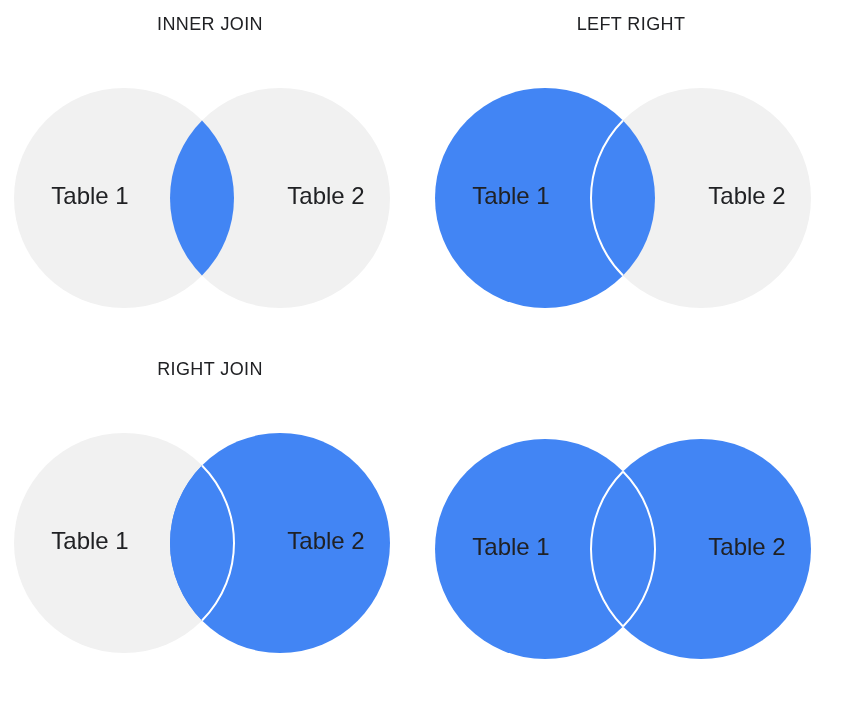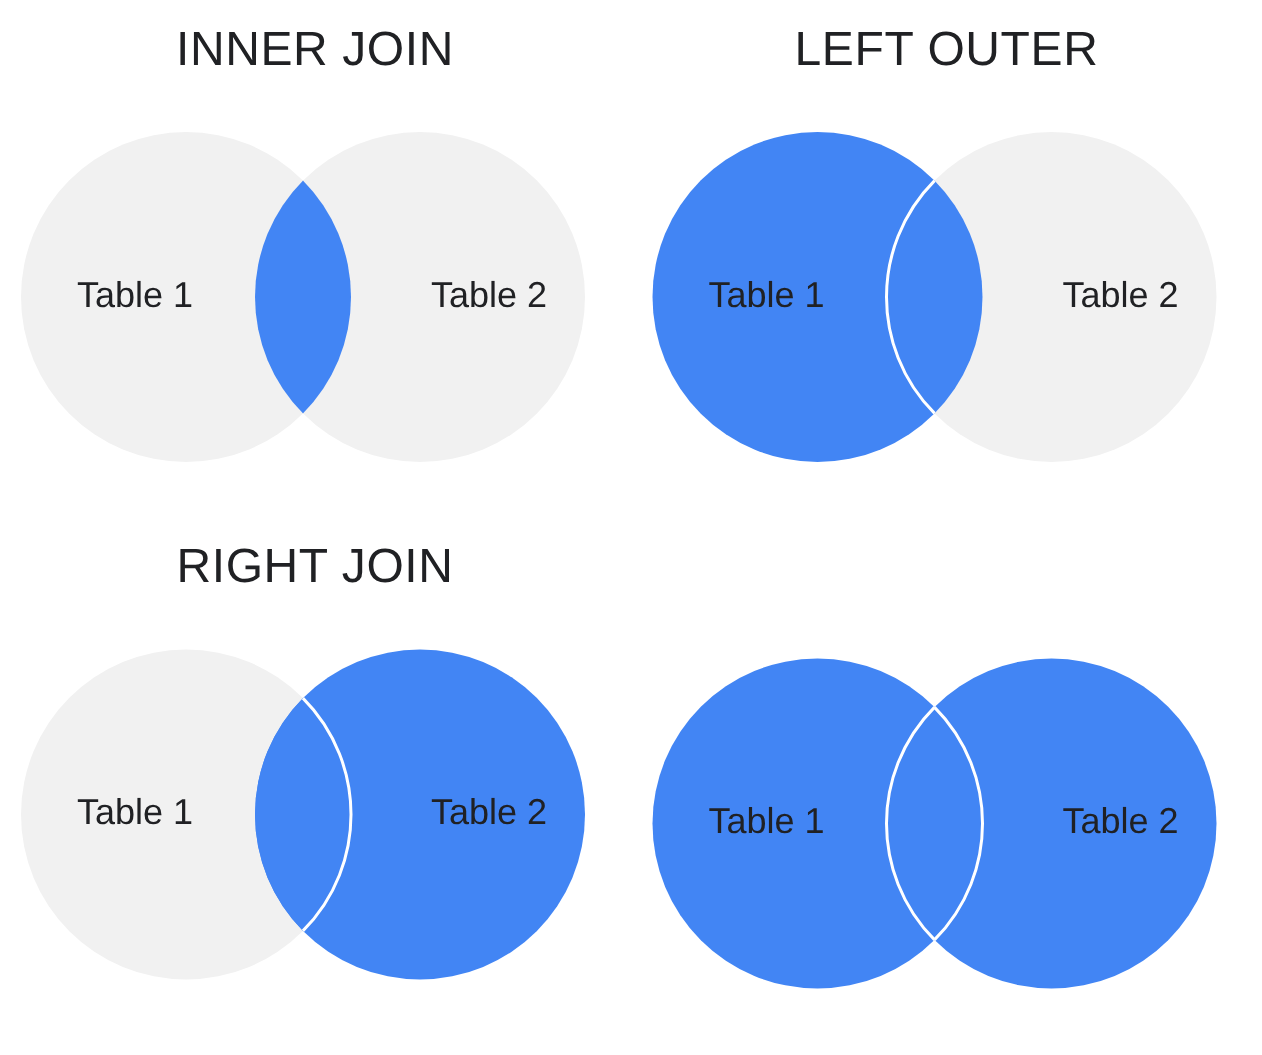--- a/index.html
+++ b/index.html
@@ -30,21 +30,21 @@
   .q-tr { left: 421px; top: 0px;   }
   .q-bl { left: 0px;   top: 345px; }
   .q-br { left: 421px; top: 351px; }
 
   .join-title {
     position: absolute;
     left: 0;
     top: 14px;
     width: 420px;
     text-align: center;
-    font-size: 32px;
+    font-size: 18px;
     font-weight: 400;
     letter-spacing: 0.4px;
     color: #202124;
     white-space: nowrap;
   }
 
   .venn-svg {
     position: absolute;
     left: 0;
     top: 54px;
@@ -80,21 +80,21 @@
         <circle id="d0-lens" cx="280" cy="144" r="110" fill="#4285F4"></circle>
       </g>
       <circle id="d0-arcL" cx="124" cy="144" r="110" fill="none" stroke="#FFFFFF" stroke-width="2" opacity="0"></circle>
       <circle id="d0-arcR" cx="280" cy="144" r="110" fill="none" stroke="#FFFFFF" stroke-width="2" opacity="0"></circle>
       <text class="venn-label" id="d0-labL" x="90" y="144" fill="#202124">Table 1</text>
       <text class="venn-label" id="d0-labR" x="326" y="144" fill="#202124">Table 2</text>
     </svg>
   </div>
 
   <div class="quadrant q-tr">
-    <div class="join-title">LEFT OUTER</div>
+    <div class="join-title">LEFT RIGHT</div>
     <svg class="venn-svg" viewBox="0 0 420 280">
       <defs>
         <clipPath id="clipL1">
             <circle cx="124" cy="144" r="110"></circle>
           </clipPath>
       </defs>
       <circle id="d1-left" cx="124" cy="144" r="110" fill="#4285F4"></circle>
       <circle id="d1-right" cx="280" cy="144" r="110" fill="#F1F1F1"></circle>
       <g clip-path="url(#clipL1)">
         <circle id="d1-lens" cx="280" cy="144" r="110" fill="#4285F4"></circle>

